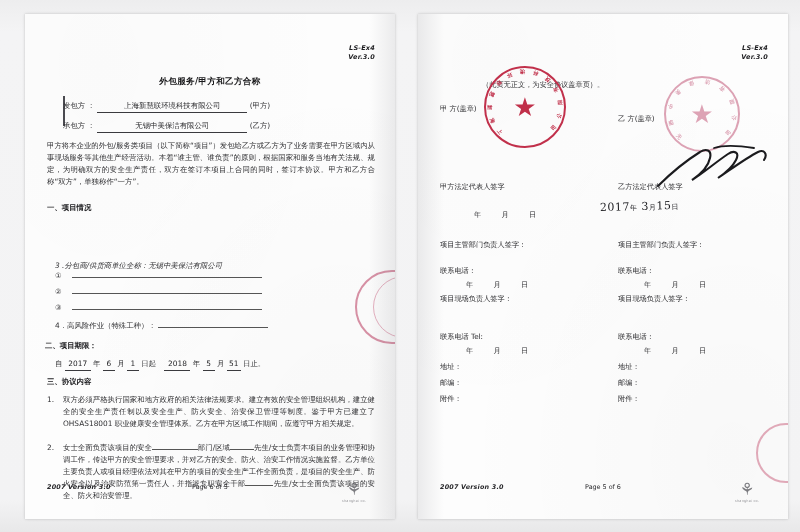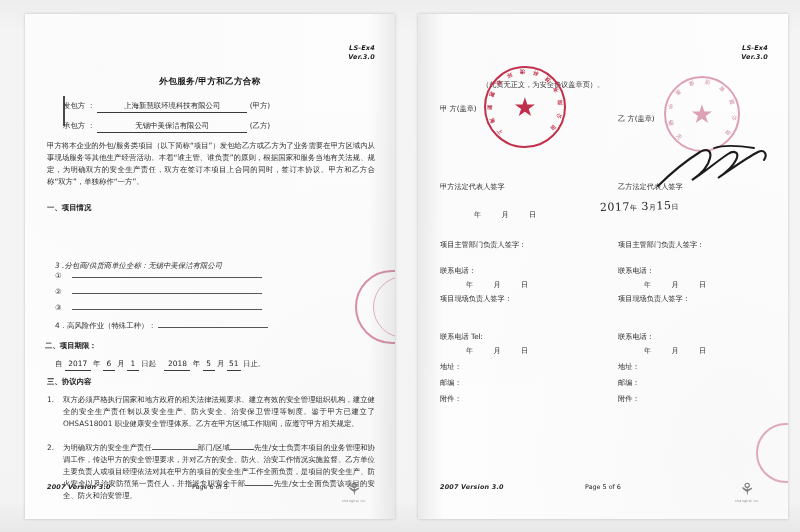--- a/index.html
+++ b/index.html
@@ -226,21 +226,21 @@
         <span>日止。</span>
       </div>
 
       <div class="sec-head" style="left:22px; top:362px;">三、协议内容</div>
 
       <div class="para" style="left:22px; top:380px; width:14px;">1.</div>
       <div class="para just" style="left:38px; top:380px; width:312px;">双方必须严格执行国家和地方政府的相关法律法规要求。建立有效的安全管理组织机构，建立健全的安全生产责任制以及安全生产、防火安全、治安保卫管理等制度。鉴于甲方已建立了 OHSAS18001 职业健康安全管理体系。乙方在甲方区域工作期间，应遵守甲方相关规定。</div>
 
       <div class="para" style="left:22px; top:428px; width:14px;">2.</div>
       <div class="para just" style="left:38px; top:428px; width:312px;">
-        <span>为明确双方的安全生产责任</span><span class="blank" style="width:46px"></span><span>部门/区域</span><span class="blank" style="width:24px"></span><span>先生/女士负责本项目的业务管理和协调工作，传达甲方的安全管理要求，并对乙方的安全、防火、治安工作情况实施监督。乙方单位主要负责人或项目经理依法对其在甲方的项目的安全生产工作全面负责，是项目的安全生产、防火安全以及治安防范第一责任人，并指派专职安全干部</span><span class="blank" style="width:28px"></span><span>先生/女士全面负责该项目的安全、防火和治安管理。</span>
+        <span>女士全面负责该项目的安全</span><span class="blank" style="width:46px"></span><span>部门/区域</span><span class="blank" style="width:24px"></span><span>先生/女士负责本项目的业务管理和协调工作，传达甲方的安全管理要求，并对乙方的安全、防火、治安工作情况实施监督。乙方单位主要负责人或项目经理依法对其在甲方的项目的安全生产工作全面负责，是项目的安全生产、防火安全以及治安防范第一责任人，并指派专职安全干部</span><span class="blank" style="width:28px"></span><span>先生/女士全面负责该项目的安全、防火和治安管理。</span>
       </div>
 
       <div class="seal-edge"></div>
       <div class="seal-edge2"></div>
 
       <div class="footer">
         <div class="ver">2007 Version 3.0</div>
         <div class="pg">Page 6 of 5</div>
       </div>
 

